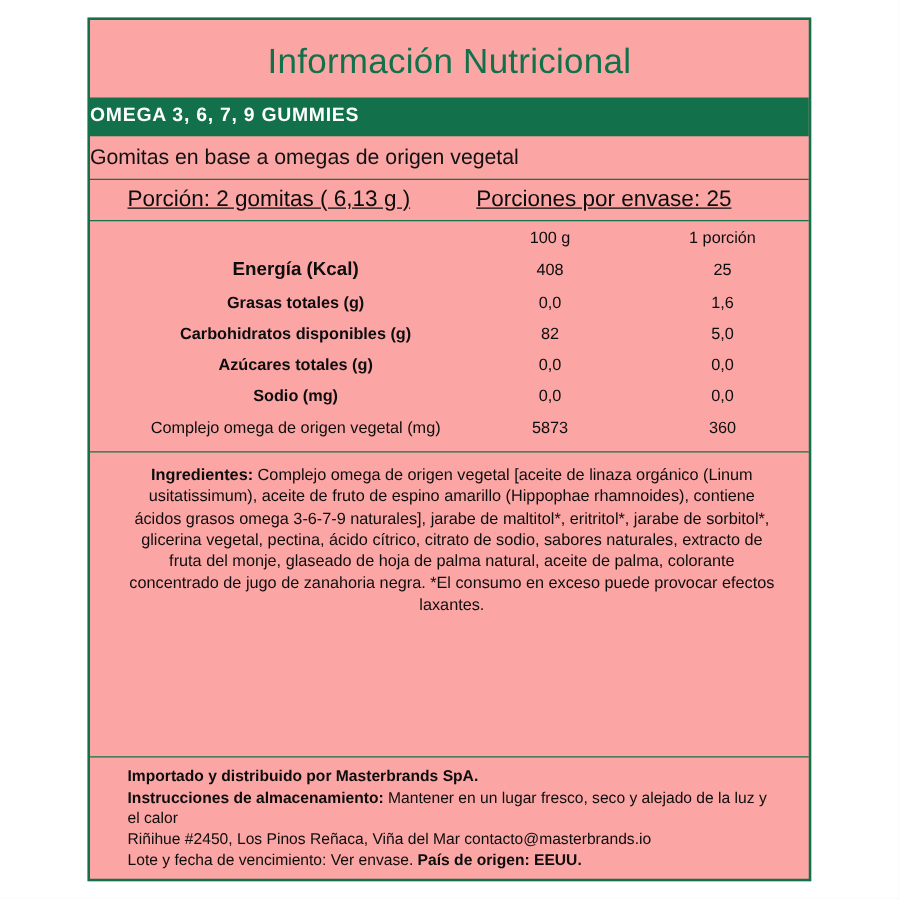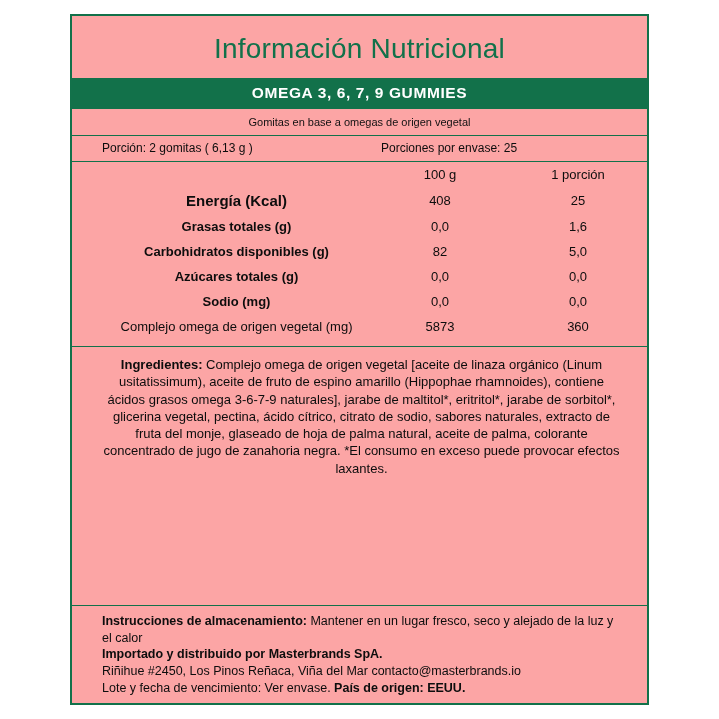--- a/index.html
+++ b/index.html
@@ -35,42 +35,41 @@
     text-align: center;
     color: #12714a;
     font-size: 28px;
     font-weight: 400;
     padding: 17px 0 13px 0;
     letter-spacing: 0.2px;
   }
   .product-band {
     background: #12714a;
     color: #ffffff;
-    text-align: center;
     font-size: 15.5px;
     font-weight: bold;
     letter-spacing: 0.6px;
     padding: 6px 0 7px 0;
   }
   .subtitle {
-    text-align: center;
-    font-size: 11px;
+    font-size: 17px;
     padding: 7px 0 7px 0;
     color: #111111;
   }
 
   
   .rule {
     border-top: 1.5px solid #12714a;
     height: 0;
   }
   .portion-row {
     display: flex;
-    font-size: 12px;
+    font-size: 18px;
     padding: 5px 0 6px 0;
+    text-decoration: underline;
   }
   .portion-left {
     flex: 0 0 52%;
     padding-left: 30px;
     box-sizing: border-box;
   }
   .portion-right {
     flex: 1;
     padding-left: 10px;
     box-sizing: border-box;
@@ -212,20 +211,20 @@
 
     <div class="section">
       <p><b>Ingredientes:</b><span> Complejo omega de origen vegetal [aceite de linaza orgánico (Linum usitatissimum), aceite de fruto de espino amarillo (Hippophae rhamnoides), contiene ácidos grasos omega 3-6-7-9 naturales], jarabe de maltitol*, eritritol*, jarabe de sorbitol*, glicerina vegetal, pectina, ácido cítrico, citrato de sodio, sabores naturales, extracto de fruta del monje, glaseado de hoja de palma natural, aceite de palma, colorante concentrado de jugo de zanahoria negra. *El consumo en exceso puede provocar efectos laxantes.</span></p>
     </div>
 
     <div class="flex-spacer"></div>
 
     <div class="rule"></div>
 
     <div class="storage">
+      <p><b>Importado y distribuido por Masterbrands SpA.</b></p>
       <p><b>Instrucciones de almacenamiento:</b><span>  Mantener en un lugar fresco, seco y alejado de la luz y el calor</span></p>
-      <p><b>Importado y distribuido por Masterbrands SpA.</b></p>
       <p>Riñihue #2450, Los Pinos Reñaca, Viña del Mar contacto@masterbrands.io</p>
       <p><span>Lote y fecha de vencimiento: Ver envase. </span><b>País de origen: EEUU.</b></p>
     </div>
 
   </div>
 </div>
 
 </body></html>

